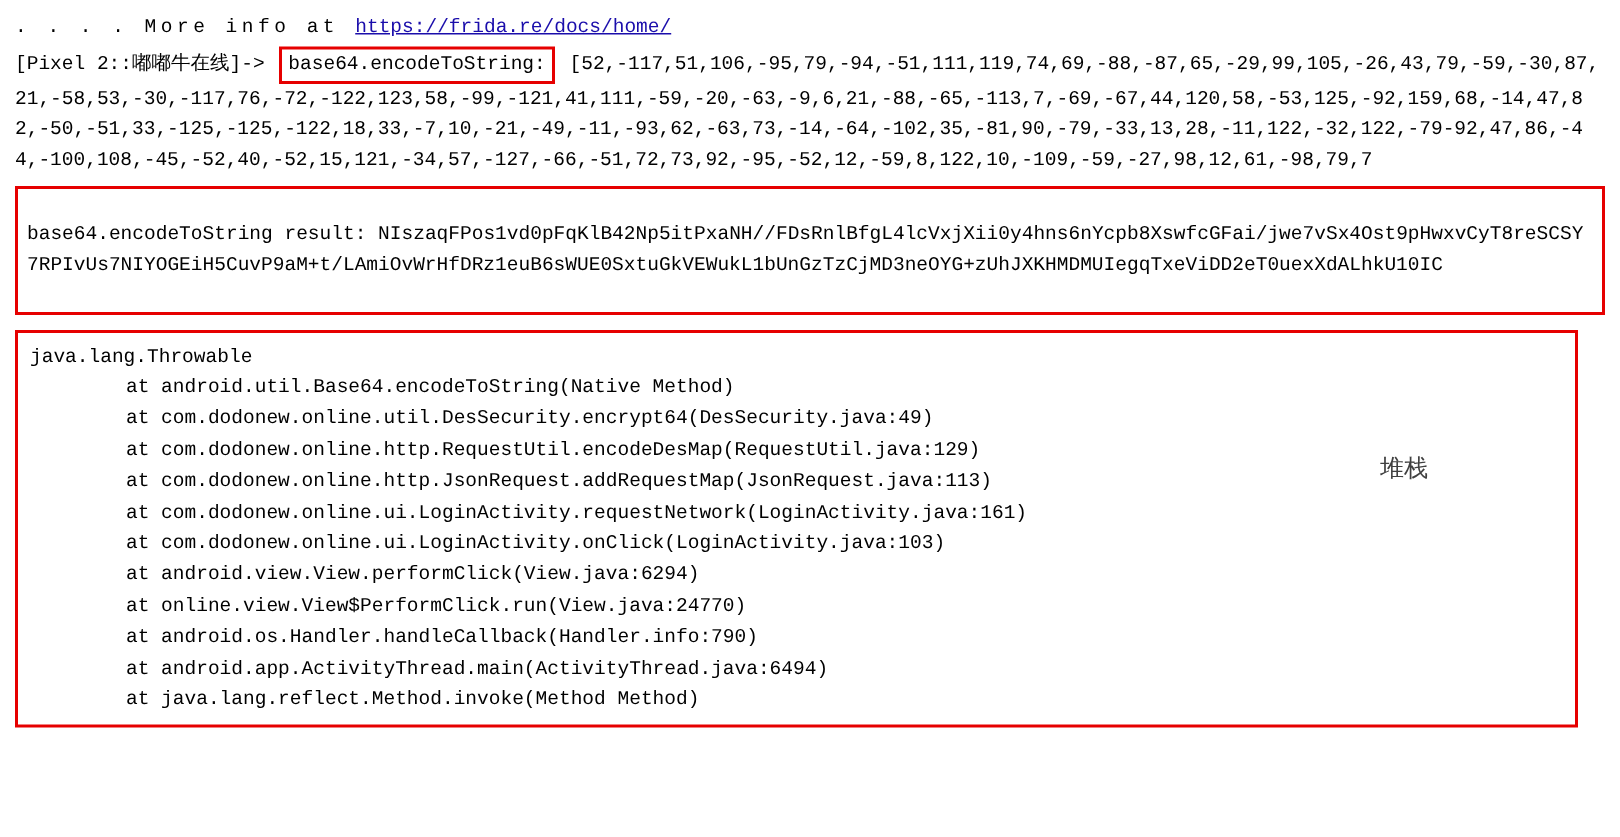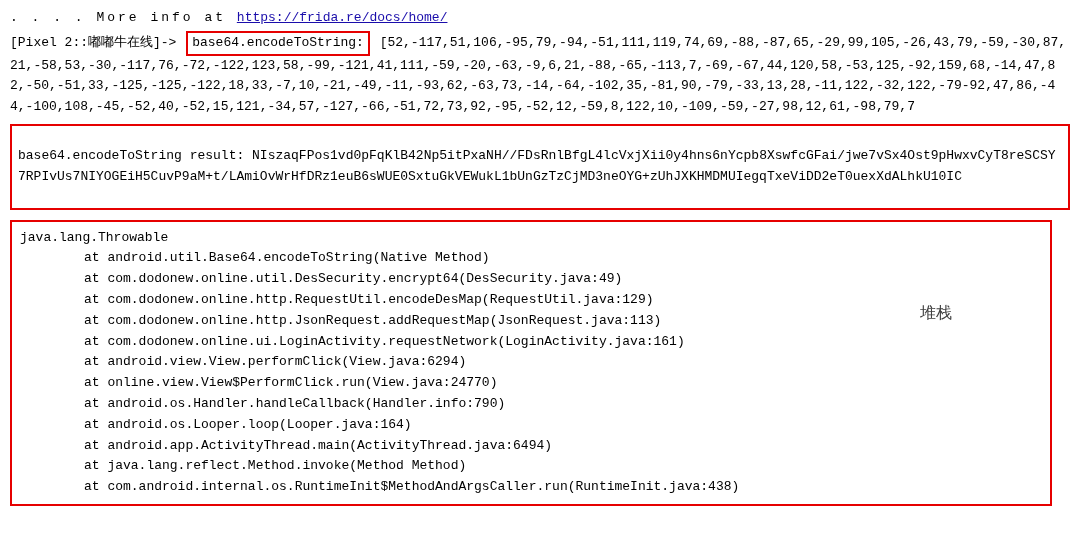--- a/index.html
+++ b/index.html
@@ -84,22 +84,21 @@
   <span>base64.encodeToString result:   </span><span>NIszaqFPos1vd0pFqKlB42Np5itPxaNH//FDsRnlBfgL4lcVxjXii0y4hns6nYcpb8XswfcGFai/jwe7vSx4Ost9pHwxvCyT8reSCSY7RPIvUs7NIYOGEiH5CuvP9aM+t/LAmiOvWrHfDRz1euB6sWUE0SxtuGkVEWukL1bUnGzTzCjMD3neOYG+zUhJXKHMDMUIegqTxeViDD2eT0uexXdALhkU10IC</span>
 </div>
 
 <div class="stack-block">
   <div class="stack-header">java.lang.Throwable</div>
   <div class="stack-line">at android.util.Base64.encodeToString(Native Method)</div>
   <div class="stack-line">at com.dodonew.online.util.DesSecurity.encrypt64(DesSecurity.java:49)</div>
   <div class="stack-line">at com.dodonew.online.http.RequestUtil.encodeDesMap(RequestUtil.java:129)</div>
   <div class="stack-line">at com.dodonew.online.http.JsonRequest.addRequestMap(JsonRequest.java:113)</div>
   <div class="stack-line">at com.dodonew.online.ui.LoginActivity.requestNetwork(LoginActivity.java:161)</div>
+  <div class="stack-line">at com.dodonew.online.ui.LoginActivity.onClick(LoginActivity.java:103)</div>
   <div class="stack-line">at android.view.View.performClick(View.java:6294)</div>
   <div class="stack-line">at online.view.View$PerformClick.run(View.java:24770)</div>
   <div class="stack-line">at android.os.Handler.handleCallback(Handler.info:790)</div>
-  <div class="stack-line">at android.os.Looper.loop(Looper.java:164)</div>
   <div class="stack-line">at android.app.ActivityThread.main(ActivityThread.java:6494)</div>
   <div class="stack-line">at java.lang.reflect.Method.invoke(Method Method)</div>
-  <div class="stack-line">at com.android.internal.os.RuntimeInit$MethodAndArgsCaller.run(RuntimeInit.java:438)</div>
 </div>
 
 <div class="annotation">堆栈</div>
 
 </body></html>

